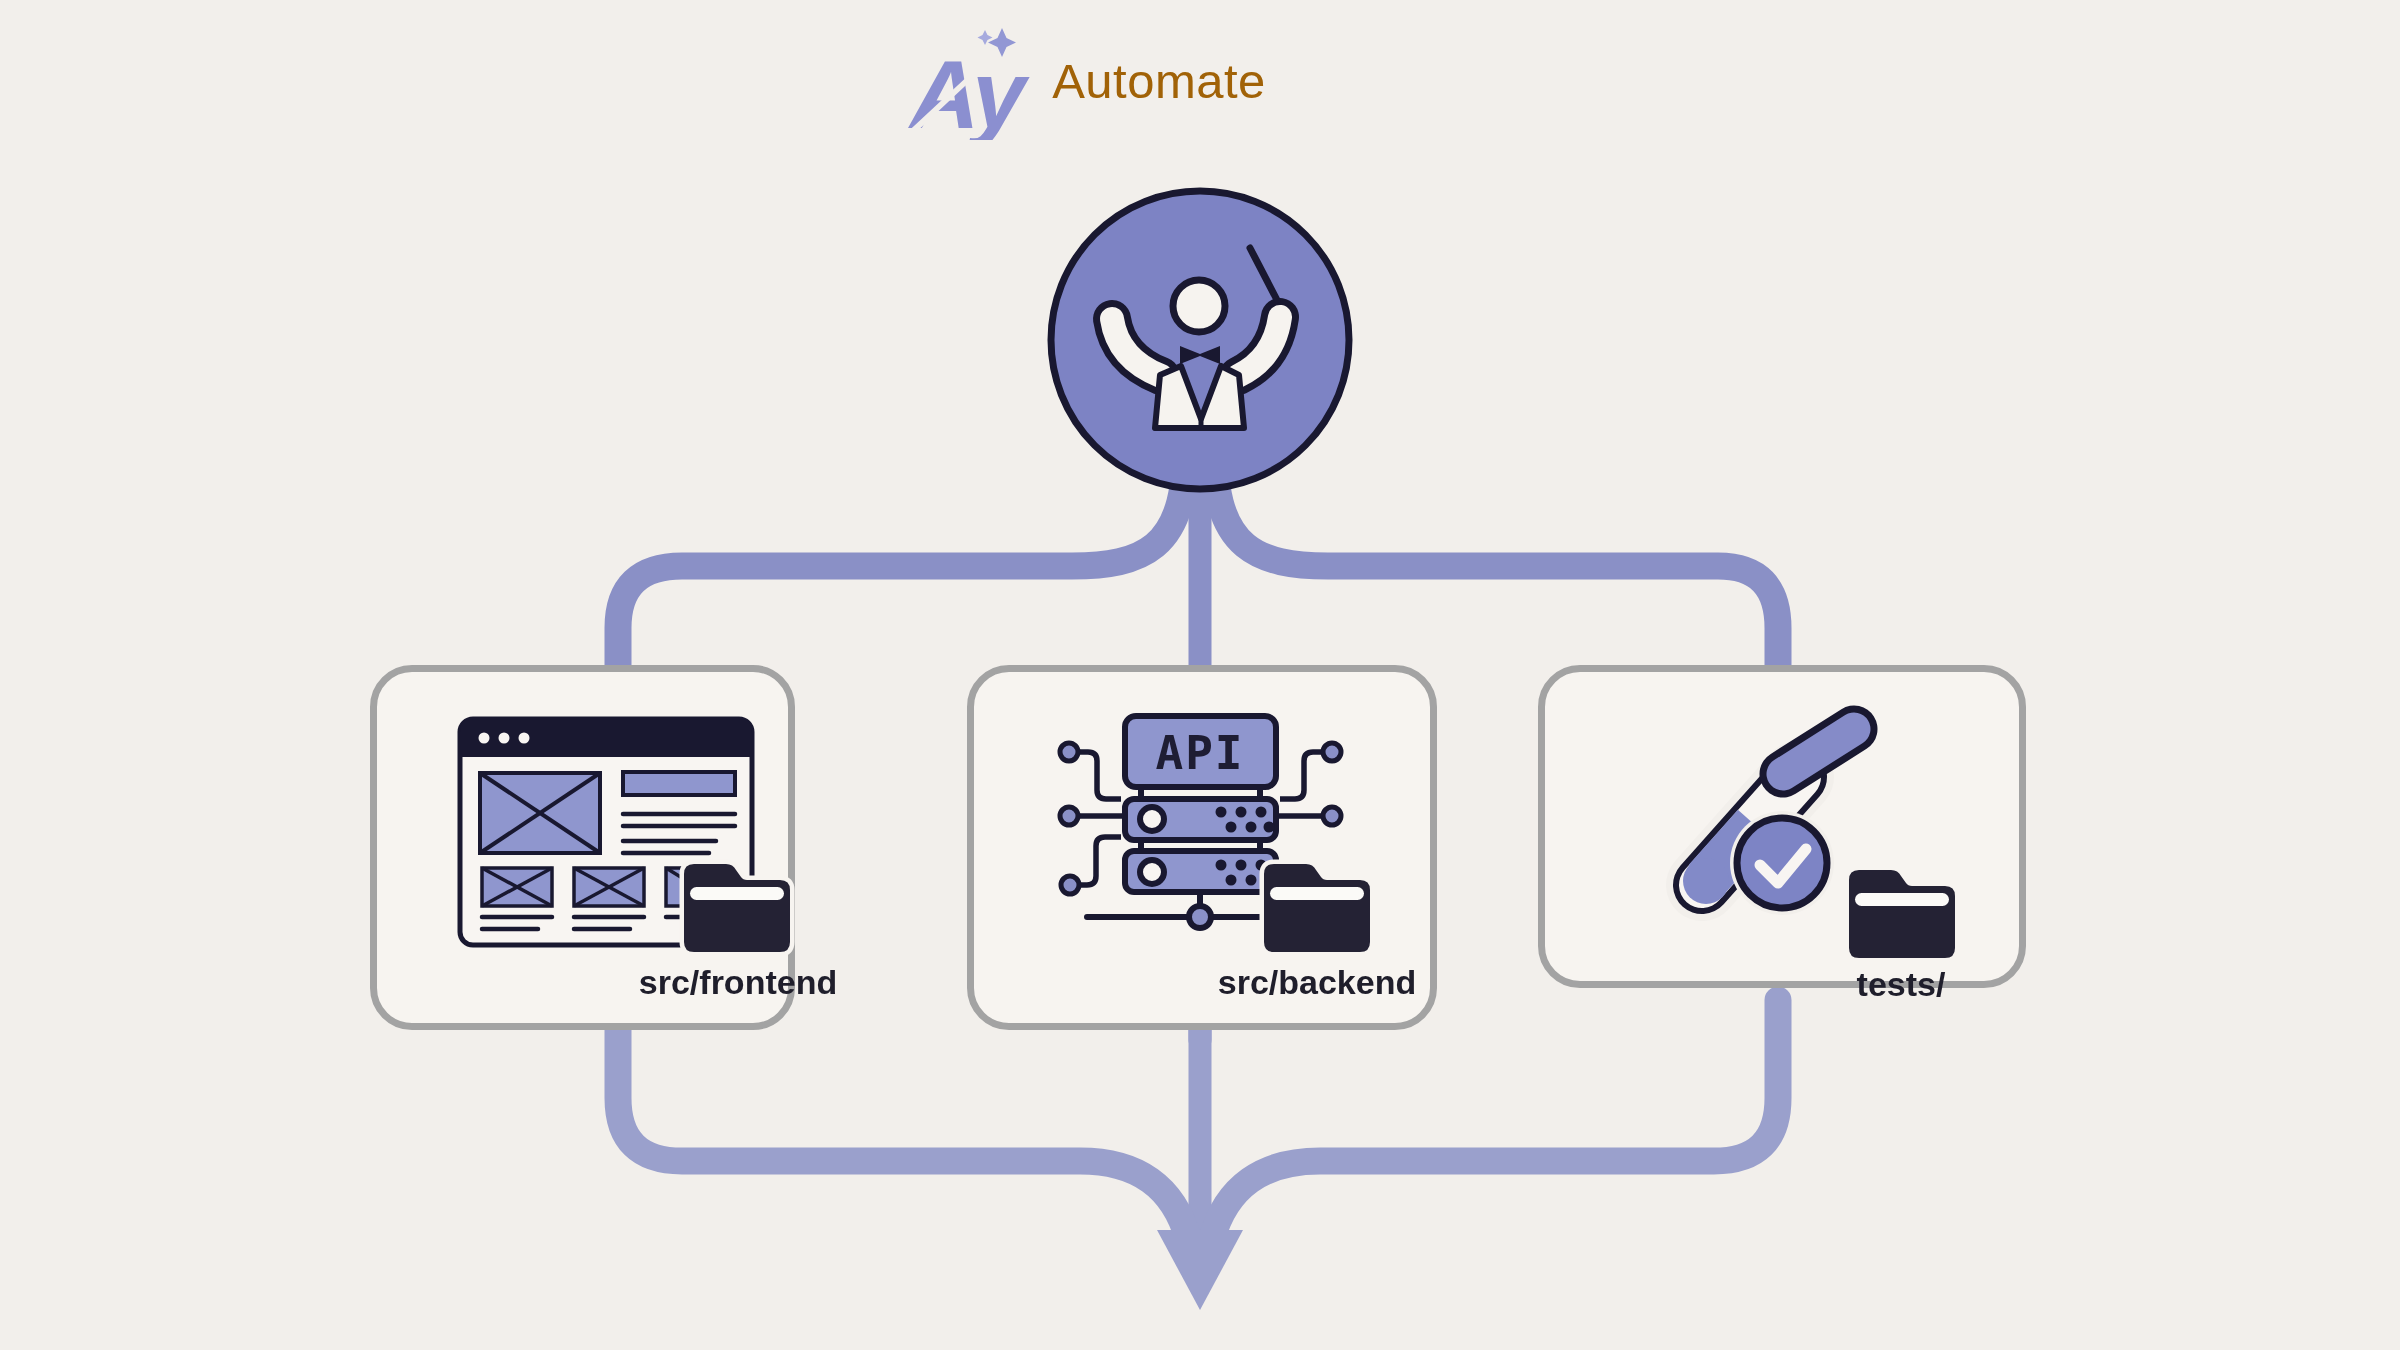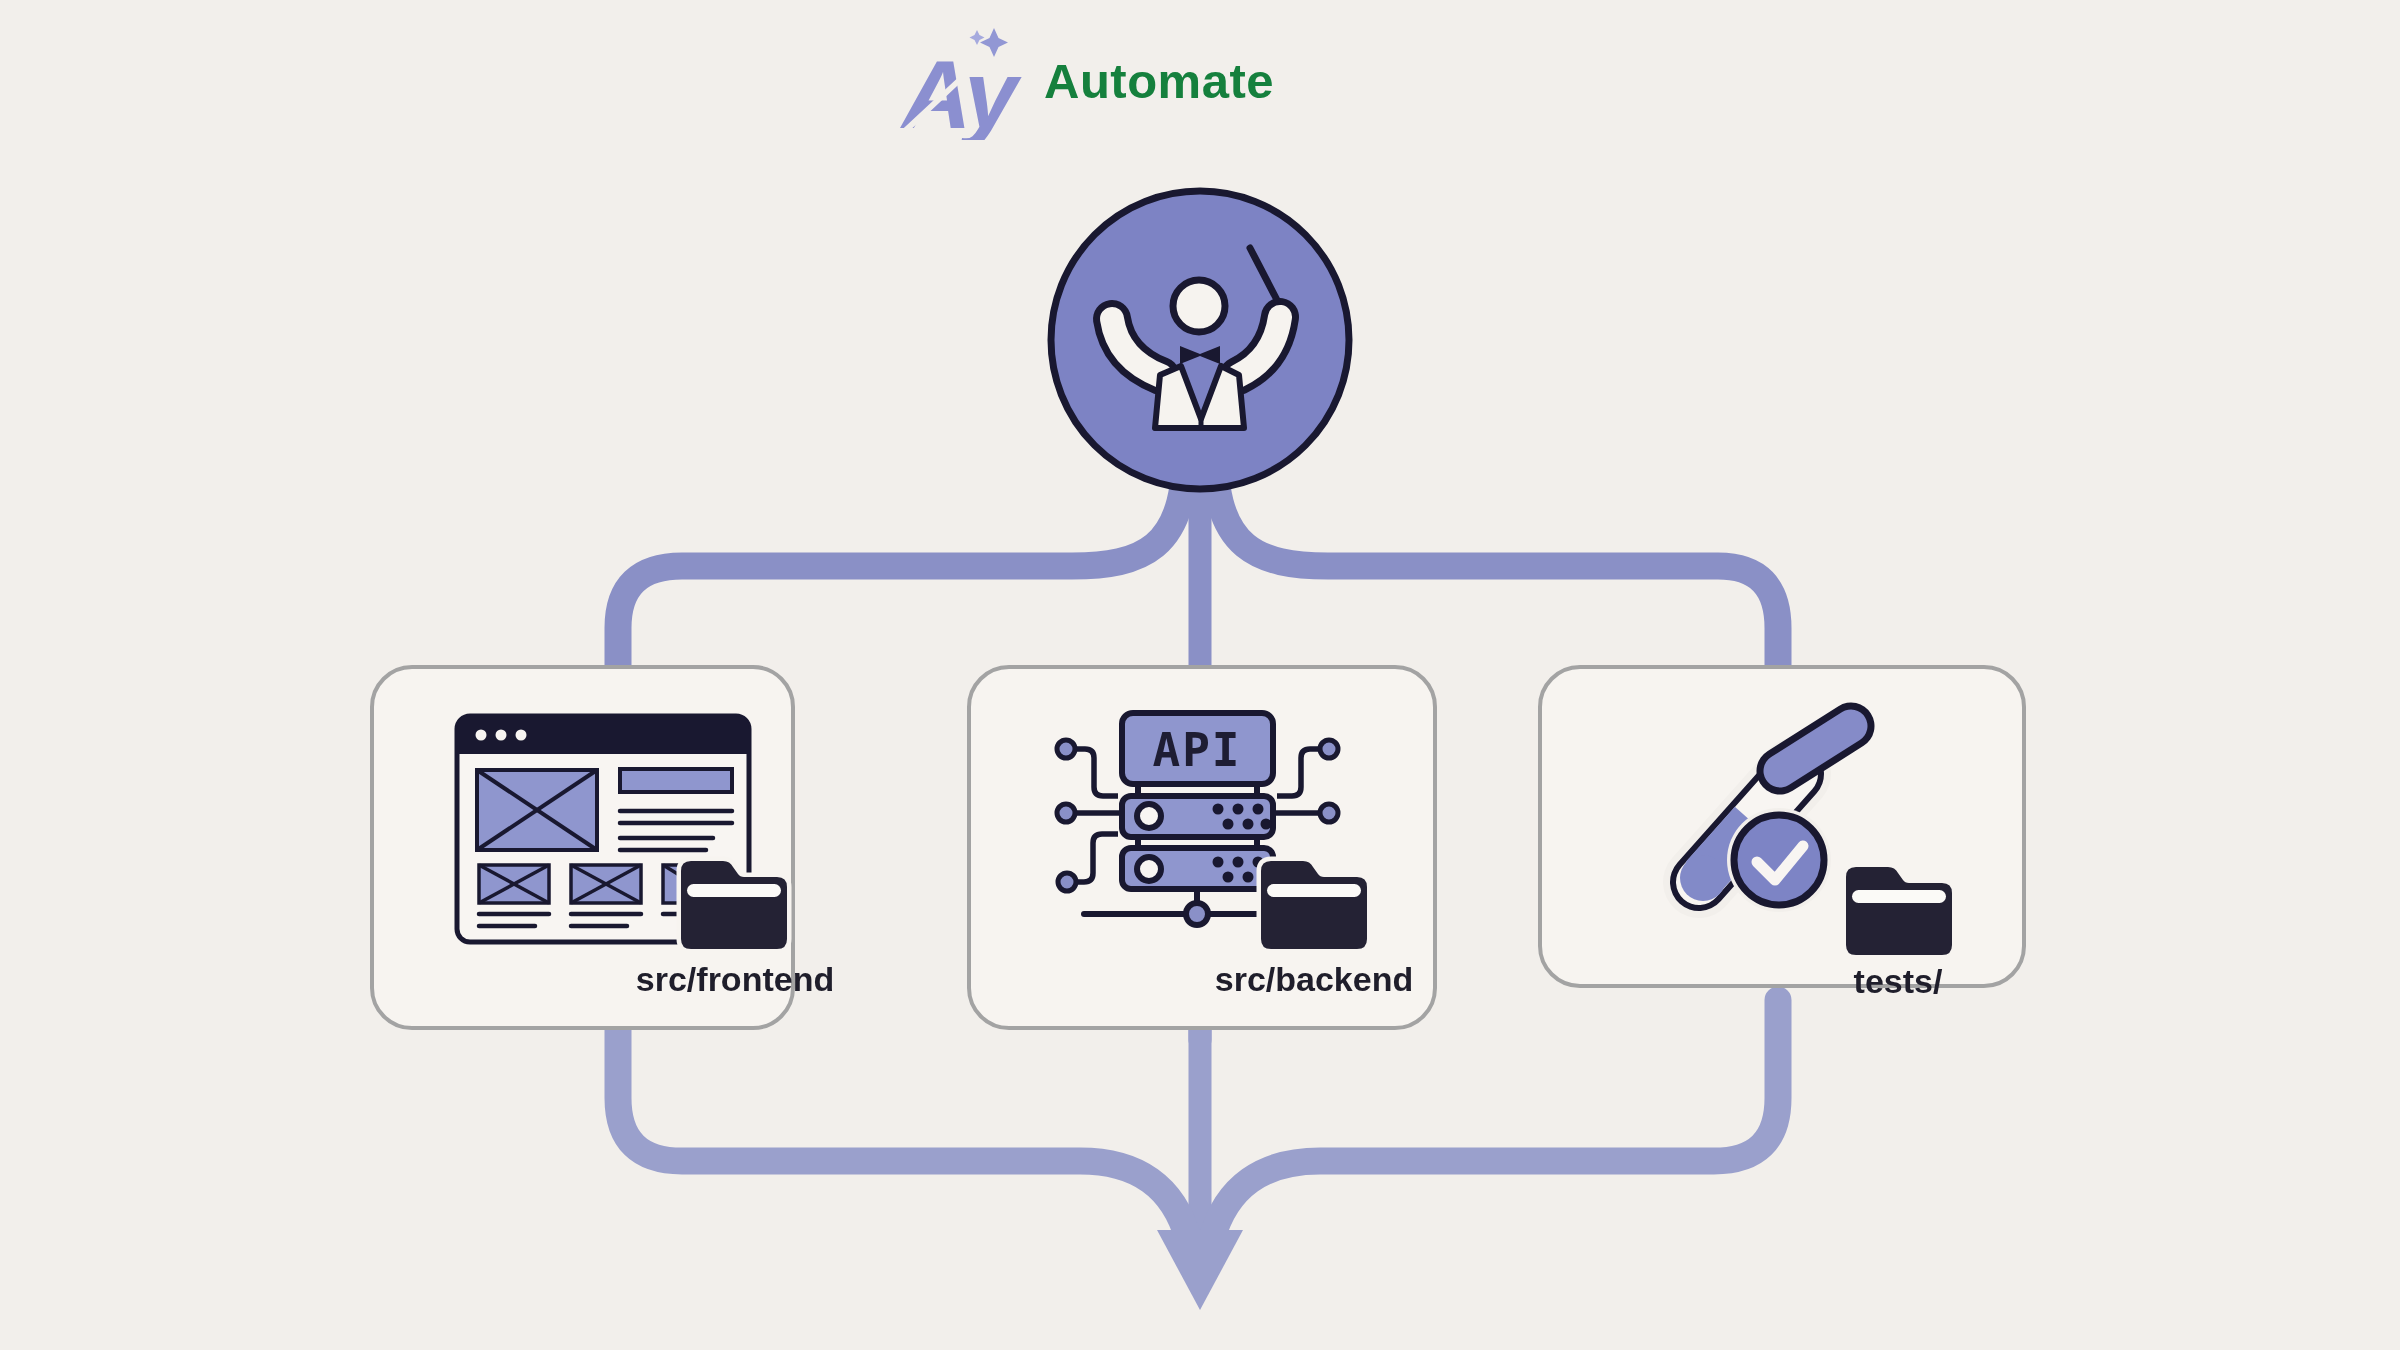--- a/index.html
+++ b/index.html
@@ -8,34 +8,34 @@
     background:#f2efeb;
     font-family:"Liberation Sans", sans-serif;
     overflow:hidden;
     position:relative;
   }
   #stage{position:absolute;left:0;top:0;width:2400px;height:1350px;}
   #connectors{position:absolute;left:0;top:0;z-index:0;}
   .node-card{
     position:absolute;
     box-sizing:border-box;
-    border:4px solid #a3a3a3;
+    border:7px solid #a3a3a3;
     border-radius:42px;
     background:#f7f4f0;
     z-index:2;
     text-decoration:underline;
   }
   .node-card svg{position:absolute;left:-5px;top:-5px;overflow:visible;}
   #logo{
     position:absolute;left:0;top:28px;width:2164px;
     display:flex;align-items:center;justify-content:center;gap:14px;
     z-index:3;
   }
   #brand-text{
-    font-size:49px;font-weight:700;color:#15803d;letter-spacing:0.5px;
+    font-size:49px;font-weight:400;color:#a16207;letter-spacing:0.5px;
     padding-bottom:6px;
   }
   #orchestrator{position:absolute;left:1045px;top:185px;z-index:2;}
   .node-label{font-size:34px;font-weight:600;fill:#1f1e2b;}
   .api-text{font-family:"DejaVu Sans Mono", monospace;font-weight:700;font-size:46px;fill:#1e1d33;letter-spacing:2px;}
 </style>
 </head>
 <body>
 
 <div id="stage">

